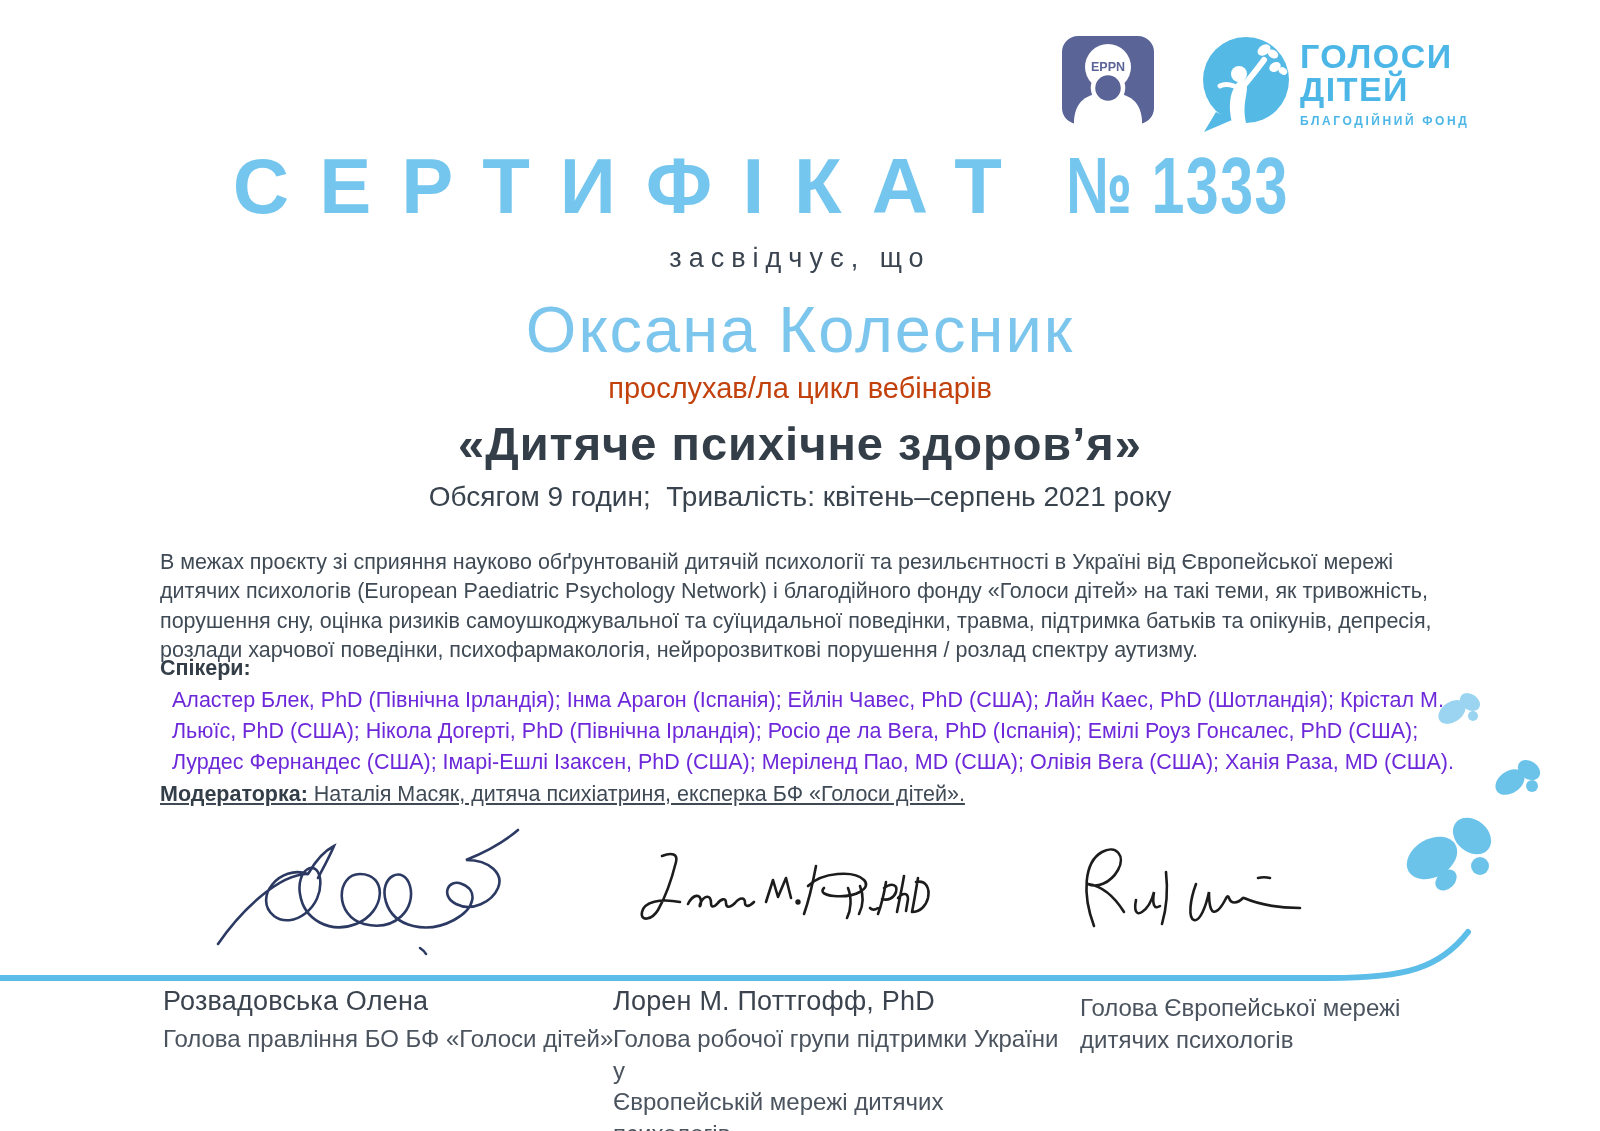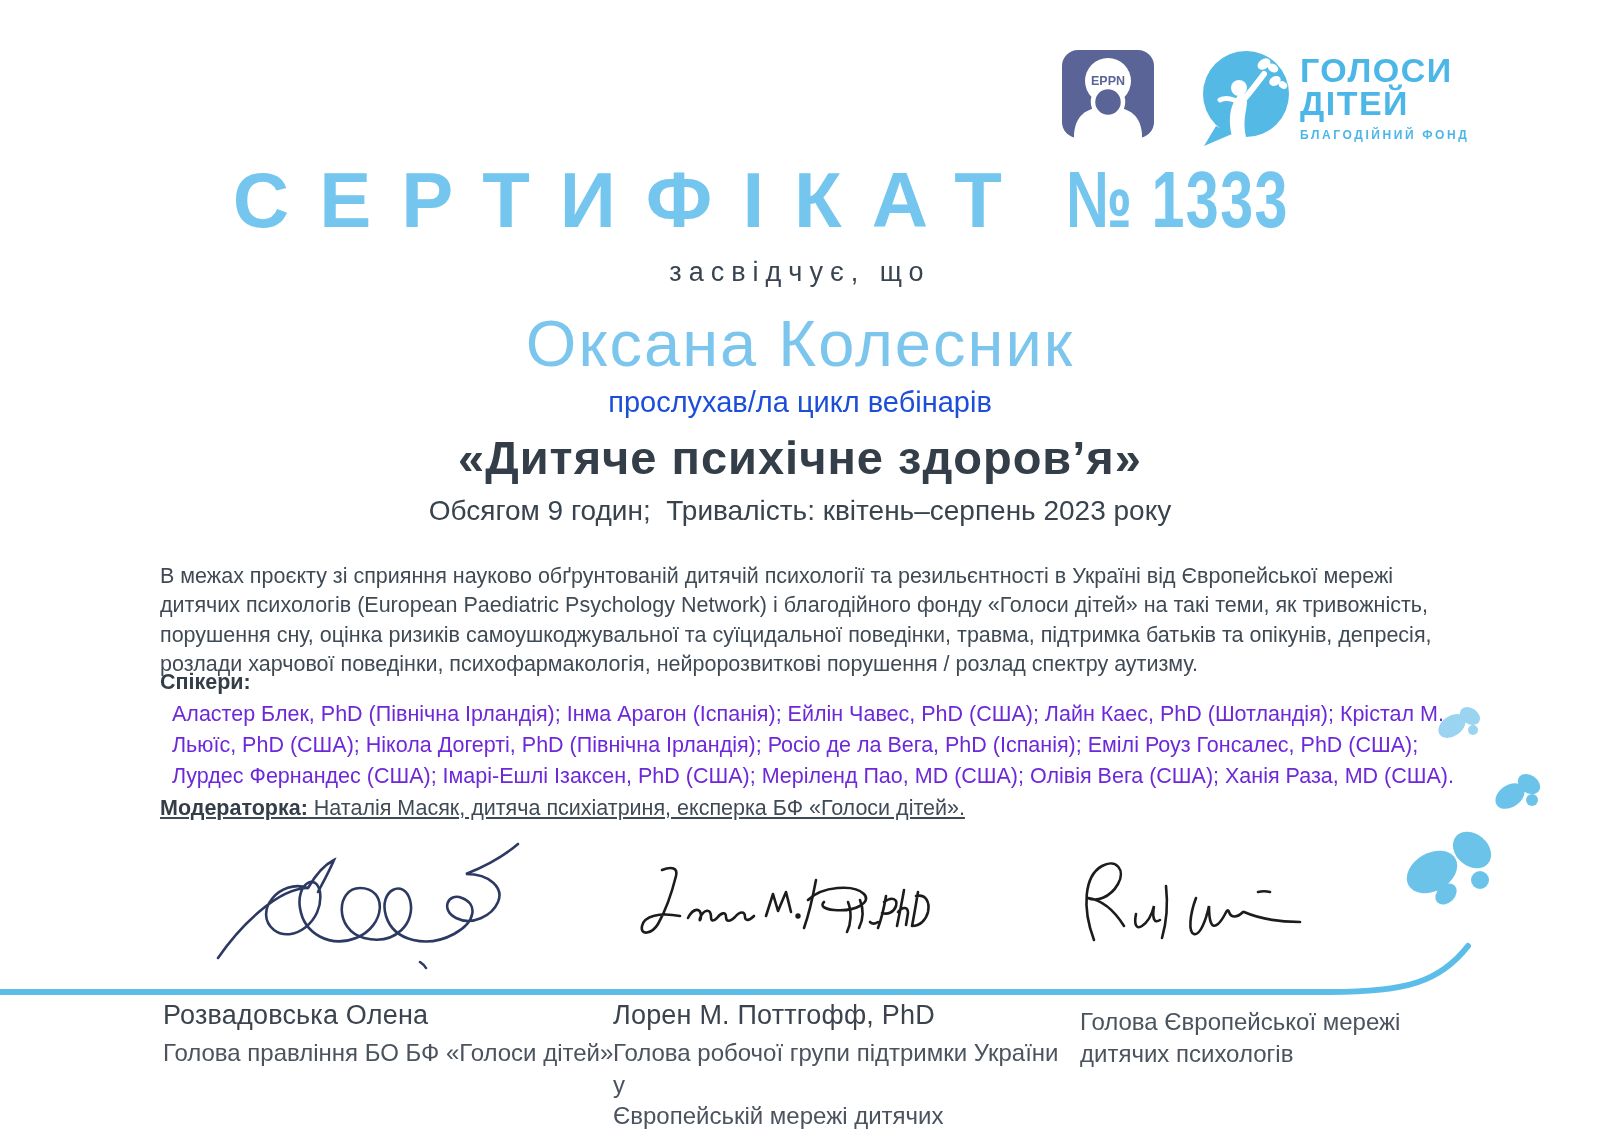--- a/index.html
+++ b/index.html
@@ -2,38 +2,38 @@
 <html><head>
 <meta charset="utf-8">
 <style>
   * { margin:0; padding:0; box-sizing:border-box; }
   html,body { background:#ffffff; }
   body { font-family:"Liberation Sans","DejaVu Sans",sans-serif; }
   .page {
     position:relative; width:1600px; height:1131px; margin:0 auto;
     background:#ffffff; overflow:hidden; color:#3a4450;
   }
-  .abs { position:absolute;margin-top:14px; }
+  .abs { position:absolute; }
 
   
   .eppn-badge { left:1062px; top:36px; width:92px; height:88px; }
   .fund-logo  { left:1198px; top:34px; width:96px; height:100px; }
   .fund-text  { left:1300px; top:40px; }
   .fund-name  { font-size:34px; font-weight:800; color:#4cb7e7; letter-spacing:1.5px; line-height:0.98; }
   .fund-sub   { margin-top:7px; font-size:12px; font-weight:700; color:#4cb7e7; letter-spacing:2.6px; }
 
   
   .title-row { left:0; top:140px; width:1600px; display:flex; justify-content:center; align-items:center; gap:34px; }
   .cert-title { font-size:78px; font-weight:700; color:#74c6ee; letter-spacing:30px; white-space:nowrap; }
   .cert-number { font-size:80px; font-weight:700; color:#74c6ee; letter-spacing:2px; white-space:nowrap;
                  transform:scaleX(0.74); transform-origin:left center; }
   .certifies { left:0; top:243px; width:1600px; text-align:center; font-size:27px; letter-spacing:7px; color:#3a4450; }
   .recipient-name { left:0; top:292px; width:1600px; text-align:center; font-size:65px; font-weight:300;
                     color:#7cc6ee; letter-spacing:2px; }
-  .action-line { left:0; top:372px; width:1600px; text-align:center; font-size:29px; color:#1d4ed8; }
+  .action-line { left:0; top:372px; width:1600px; text-align:center; font-size:29px; color:#c2410c; }
   .course-title { left:0; top:416px; width:1600px; text-align:center; font-size:47px; font-weight:800;
                   color:#333e48; letter-spacing:1px; }
   .details-line { left:0; top:481px; width:1600px; text-align:center; font-size:28px; color:#39434e; white-space:pre-wrap; }
 
   
   .description { left:160px; top:548px; width:1296px; font-size:21.5px; line-height:1.37; color:#3f4a55; }
   .speakers-label { left:160px; top:656px; font-size:21.5px; font-weight:700; color:#333e48; }
   .speakers-list  { left:172px; top:685px; width:1296px; font-size:21.5px; line-height:1.44; color:#6d28d9; }
   .moderator-line { left:160px; top:782px; font-size:21.5px; color:#3f4a55;text-decoration:underline; }
   .issue-line     { left:1058px; top:782px; font-size:21.5px; color:#3f4a55; }
@@ -94,21 +94,21 @@
   </div>
 
   <div class="abs title-row">
     <span class="cert-title">СЕРТИФІКАТ</span>
     <span class="cert-number">№ 1333</span>
   </div>
   <div class="abs recipient-name">Оксана Колесник</div>
   <div class="abs certifies">засвідчує, що</div>
   <div class="abs action-line">прослухав/ла цикл вебінарів</div>
   <div class="abs course-title">«Дитяче психічне здоров’я»</div>
-  <div class="abs details-line">Обсягом 9 годин;  Тривалість: квітень–серпень 2023 року</div>
+  <div class="abs details-line">Обсягом 9 годин;  Тривалість: квітень–серпень 2021 року</div>
 
   <div class="abs description">В межах проєкту зі сприяння науково обґрунтованій дитячій психології та резильєнтності в Україні від Європейської мережі дитячих психологів (European Paediatric Psychology Network) і благодійного фонду «Голоси дітей» на такі теми, як тривожність, порушення сну, оцінка ризиків самоушкоджувальної та суїцидальної поведінки, травма, підтримка батьків та опікунів, депресія, розлади харчової поведінки, психофармакологія, нейророзвиткові порушення / розлад спектру аутизму.</div>
 
   <div class="abs speakers-label">Спікери:</div>
   <div class="abs speakers-list">Аластер Блек, PhD (Північна Ірландія); Інма Арагон (Іспанія); Ейлін Чавес, PhD (США); Лайн Каес, PhD (Шотландія); Крістал М. Льюїс, PhD (США); Нікола Догерті, PhD (Північна Ірландія); Росіо де ла Вега, PhD (Іспанія); Емілі Роуз Гонсалес, PhD (США); Лурдес Фернандес (США); Імарі-Ешлі Ізаксен, PhD (США); Меріленд Пао, MD (США); Олівія Вега (США); Ханія Раза, MD (США).</div>
 
   <div class="abs moderator-line"><span class="bold-prefix">Модераторка:</span><span> Наталія Масяк, дитяча психіатриня, експерка БФ «Голоси дітей».</span></div>
 
   <div class="abs sig-left">
     <svg width="330" height="150" viewBox="0 0 330 150">

